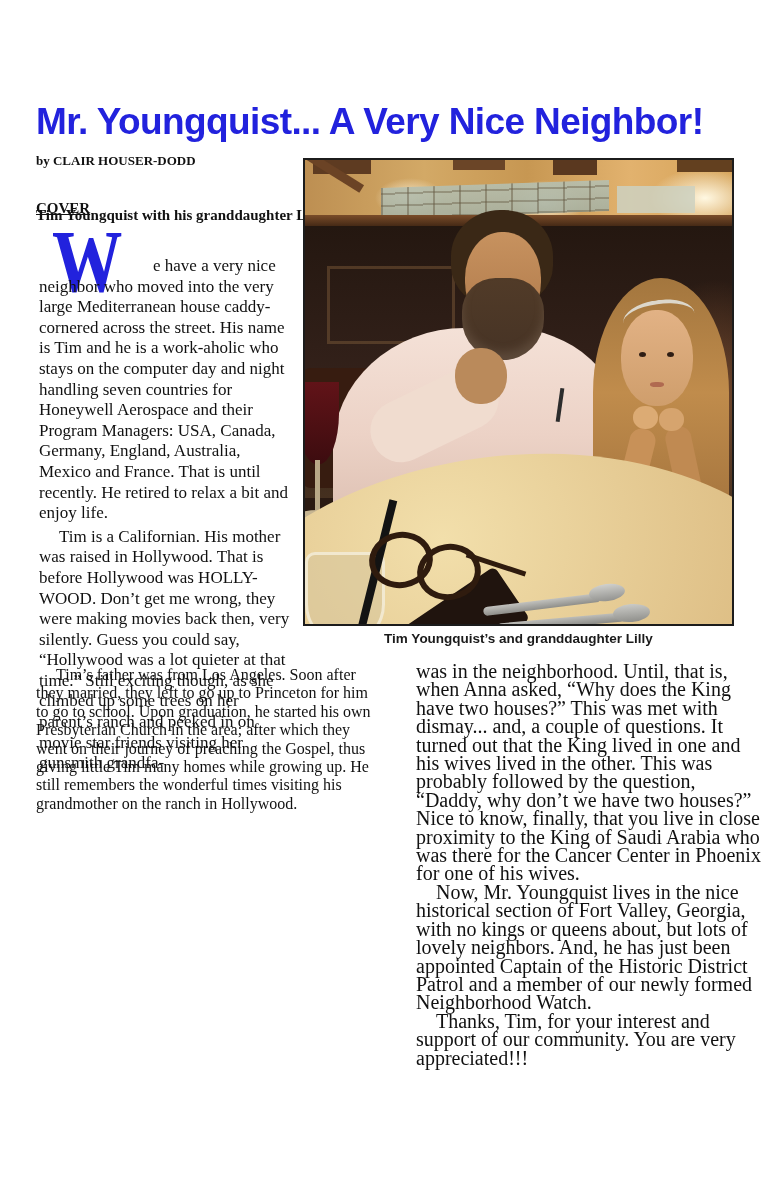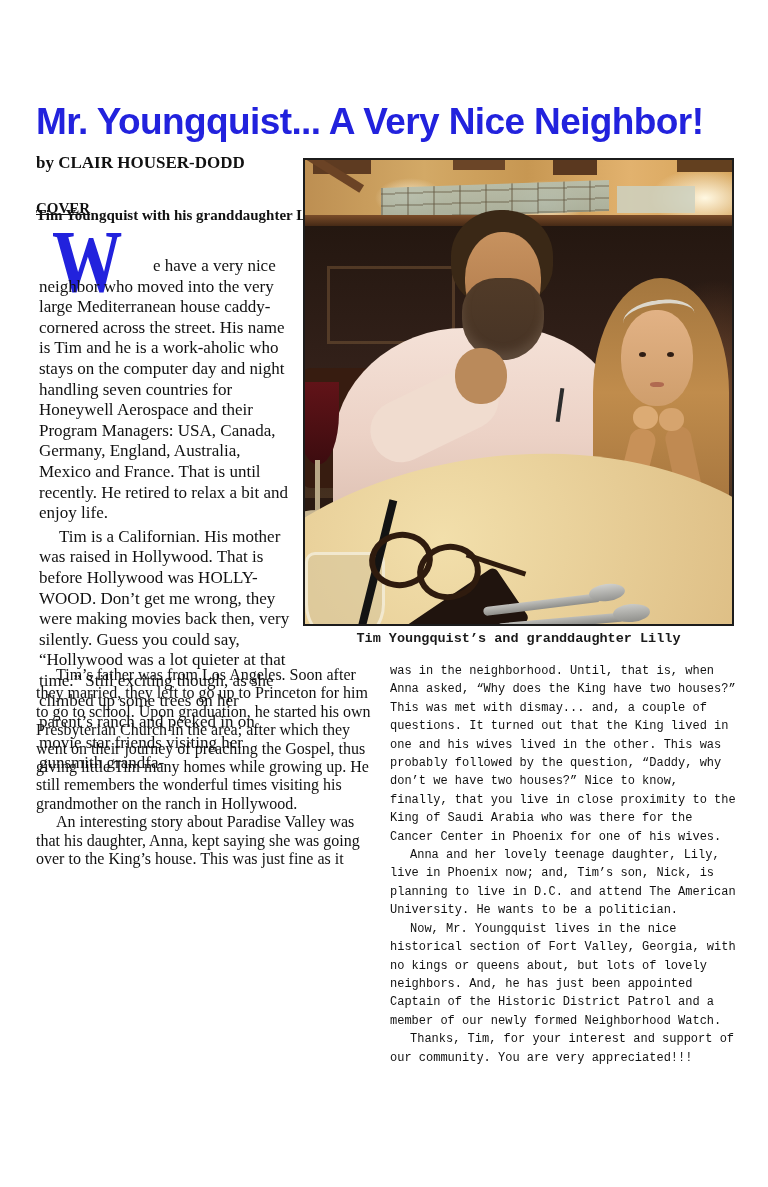--- a/index.html
+++ b/index.html
@@ -3,32 +3,32 @@
 <meta charset="utf-8">
 <style>
   html,body{margin:0;padding:0;background:#ffffff;}
   .page{position:relative;width:768px;height:1187px;background:#fff;overflow:hidden;
         font-family:"Liberation Serif", serif;color:#111;padding-left:24px;}
   .abs{position:absolute;}
 
   .title{left:36px;top:101px;width:710px;font-family:"Liberation Sans",sans-serif;
          font-weight:bold;font-size:37px;letter-spacing:-0.6px;white-space:nowrap;
          color:var(--accent,#2222dd);}
-  .byline{left:36px;top:153px;font-size:17px;font-weight:bold;}
+  .byline{left:36px;top:153px;font-size:13px;font-weight:bold;}
   .cover-label{left:36px;top:187px;font-size:15px;font-weight:bold;text-decoration:underline;margin-top:13px;}
   .cover-sub{left:36px;top:207px;font-size:15px;font-weight:bold;}
 
   .dropcap{left:52px;top:228px;font-size:88px;line-height:0.78;font-weight:bold;
            color:var(--accent,#2222dd);transform:scaleX(0.8);transform-origin:left top;}
 
   .colA{left:36px;top:253px;width:263px;font-size:17px;line-height:20.6px;text-align:left;}
   .colA p{margin:3px;}
   .colB{left:36px;top:666px;width:345px;font-size:16px;line-height:18.4px;}
   .colB p{margin:0;}
-  .colC{left:390px;top:662px;width:347px;font-size:12px;line-height:18.4px;font-family:Liberation Mono, monospace;}
+  .colC{left:416px;top:662px;width:347px;font-size:20px;line-height:18.4px;}
   .colC p{margin:0;}
   .ind{text-indent:20px;}
   .firstline-indent{text-indent:114px;}
 
   
   .photo{left:303px;top:158px;width:431px;height:468px;border:2px solid #1c1c1c;
          box-sizing:border-box;overflow:hidden;background:#2a1a12;}
   .photo *{position:absolute;}
   .ph-wall{left:0;top:0;width:100%;height:58px;
      background:linear-gradient(90deg,#bd8f52,#d3a966 28%,#c79752 52%,#e2b26e 76%,#d5a257);}
@@ -112,21 +112,21 @@
   .ph-spoon1{left:178px;top:440px;width:118px;height:9px;border-radius:5px;
      background:linear-gradient(#c2c2be,#8e8e8a);transform:rotate(-7deg);}
   .ph-spoon1h{left:284px;top:424px;width:36px;height:17px;border-radius:50%;
      background:linear-gradient(#d0d0cc,#939390);transform:rotate(-7deg);}
   .ph-spoon2{left:192px;top:458px;width:128px;height:9px;border-radius:5px;
      background:linear-gradient(#bcbcb8,#898985);transform:rotate(-5deg);}
   .ph-spoon2h{left:308px;top:444px;width:37px;height:18px;border-radius:50%;
      background:linear-gradient(#cacac6,#8f8f8b);transform:rotate(-5deg);}
 
   .photo-caption{left:303px;top:631px;width:431px;text-align:center;
-     font-family:Liberation Mono, monospace;font-weight:bold;font-size:13.5px;color:#1a1a1a;}
+     font-family:Liberation Sans, sans-serif;font-weight:bold;font-size:13.5px;color:#1a1a1a;}
 </style>
 </head>
 <body>
 
 <div class="page">
 
   <div class="abs title">Mr. Youngquist... A Very Nice Neighbor!</div>
   <div class="abs byline">by CLAIR HOUSER-DODD</div>
   <div class="abs cover-label">COVER</div>
   <div class="abs cover-sub">Tim Youngquist with his granddaughter Lilly!</div>
@@ -185,23 +185,21 @@
     <div class="ph-spoon1"></div>
     <div class="ph-spoon1h"></div>
     <div class="ph-spoon2"></div>
     <div class="ph-spoon2h"></div>
   </div>
 
   <div class="abs photo-caption">Tim Youngquist’s and granddaughter Lilly</div>
 
   <div class="abs colB">
     <p class="ind">Tim’s father was from Los Angeles. Soon after they married, they left to go up to Princeton for him to go to school. Upon graduation, he started his own Presbyterian Church in the area; after which they went on their journey of preaching the Gospel, thus giving little Tim many homes while growing up. He still remembers the wonderful times visiting his grandmother on the ranch in Hollywood.</p>
-    <p class="ind">An interesting story about Paradise Valley was that his daughter, Anna, kept saying she was going over to the King’s house. This was just fine as it</p>
   </div>
 
   <div class="abs colC">
     <p>was in the neighborhood. Until, that is, when Anna asked, “Why does the King have two houses?” This was met with dismay... and, a couple of questions. It turned out that the King lived in one and his wives lived in the other. This was probably followed by the question, “Daddy, why don’t we have two houses?” Nice to know, finally, that you live in close proximity to the King of Saudi Arabia who was there for the Cancer Center in Phoenix for one of his wives.</p>
-    <p class="ind">Anna and her lovely teenage daughter, Lily, live in Phoenix now; and, Tim’s son, Nick, is planning to live in D.C. and attend The American University. He wants to be a politician.</p>
     <p class="ind">Now, Mr. Youngquist lives in the nice historical section of Fort Valley, Georgia, with no kings or queens about, but lots of lovely neighbors. And, he has just been appointed Captain of the Historic District Patrol and a member of our newly formed Neighborhood Watch.</p>
     <p class="ind">Thanks, Tim, for your interest and support of our community. You are very appreciated!!!</p>
   </div>
 
 </div>
 
 </body></html>

